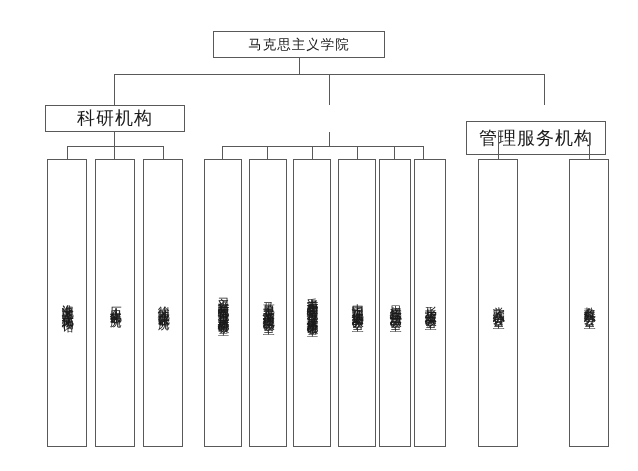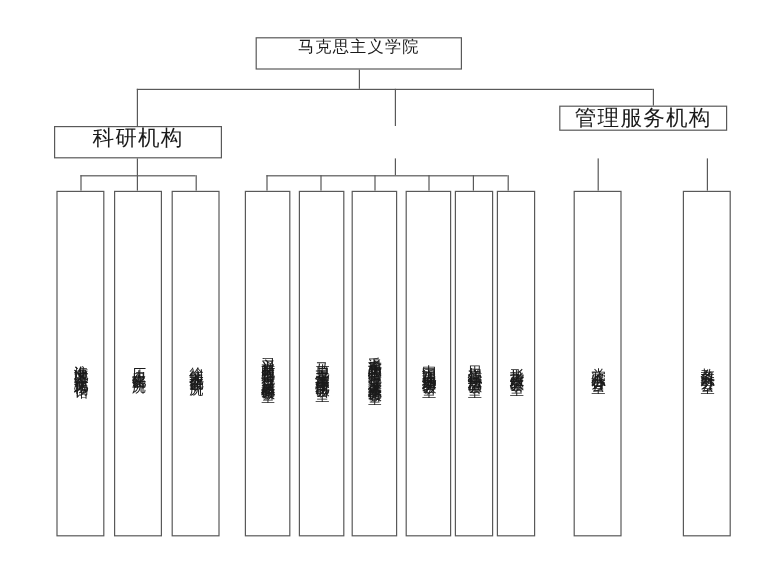--- a/index.html
+++ b/index.html
@@ -21,21 +21,21 @@
     background: #ffffff;
   }
 
   
   .node {
     position: absolute;
     box-sizing: border-box;
     border: 1px solid #595959;
     background: #ffffff;
     display: flex;
-    align-items: flex-start;
+    align-items: center;
     justify-content: center;
     line-height: 1.12;
   }
 
   
   .node.horiz {
     font-size: 18px;
     letter-spacing: 1px;
     white-space: nowrap;
   }
@@ -95,21 +95,21 @@
 
   <div class="ln v" style="left:114px; top:74px; height:31px;"></div>
   <div class="ln v" style="left:329px; top:74px; height:31px;"></div>
   <div class="ln v" style="left:544px; top:74px; height:31px;"></div>
 
   <div class="node horiz" style="left:45px; top:105px; width:140px; height:27px;">
     <span>科研机构</span>
   </div>
 
 
-  <div class="node horiz" style="left:466px; top:88px; width:140px; height:21px;">
+  <div class="node horiz" style="left:466px; top:121px; width:140px; height:34px;font-family:Liberation Serif, serif;">
     <span>管理服务机构</span>
   </div>
 
   <div class="ln v" style="left:114px; top:132px; height:14px;"></div>
   <div class="ln h" style="left:67px; top:146px; width:96px;"></div>
   <div class="ln v" style="left:67px; top:146px; height:13px;"></div>
   <div class="ln v" style="left:114px; top:146px; height:13px;"></div>
   <div class="ln v" style="left:163px; top:146px; height:13px;"></div>
 
   <div class="ln v" style="left:329px; top:132px; height:14px;"></div>

